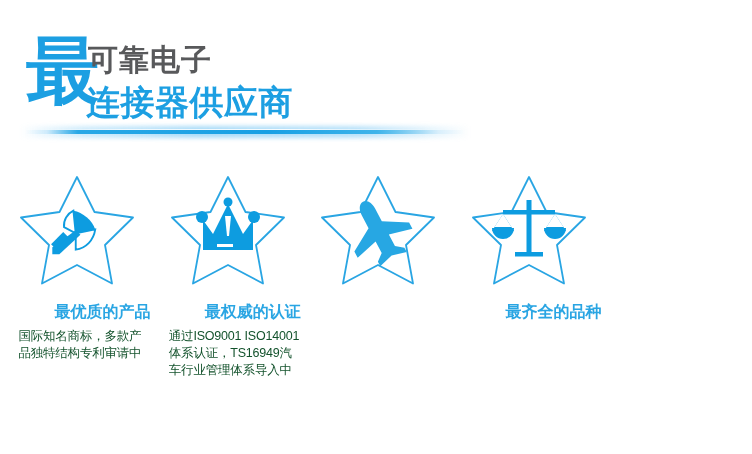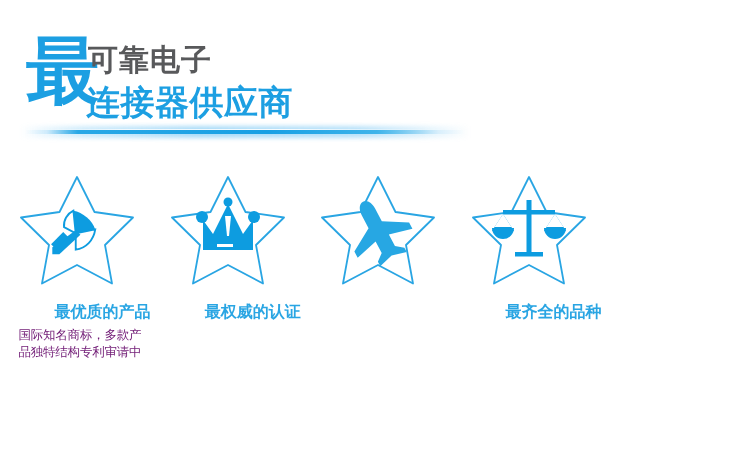--- a/index.html
+++ b/index.html
@@ -140,24 +140,24 @@
     font-family: "DejaVu Sans", sans-serif;
     font-weight: 700;
     font-size: 16px;
     line-height: 20px;
     color: #29A5E3;
     text-align: center;
     margin-top: 2px;
     white-space: nowrap;
   }
   .feature-desc {
-    font-family: Liberation Mono, monospace;
+    font-family: Liberation Sans, sans-serif;
     font-size: 12.5px;
     line-height: 17px;
-    color: #701a75;
+    color: #14532d;
     text-align: left;
     margin-top: 6px;
     width: 132px;
     letter-spacing: -0.2px;
   }
 </style>
 </head>
 <body>
 
 <div id="header">
@@ -204,20 +204,21 @@
           <path d="M48 52 L58 66 L73 36 L88 66 L98 52 L98 82 L48 82 Z"></path>
           <circle cx="47" cy="49" r="6"></circle>
           <circle cx="99" cy="49" r="6"></circle>
           <circle cx="73" cy="34" r="4.5"></circle>
           <rect x="62" y="76" width="16" height="3" fill="#FFFFFF"></rect>
           <path d="M70 48 L76 48 L74 68 L72 68 Z" fill="#FFFFFF"></path>
         </g>
       </svg>
     </div>
     <div class="feature-title">最权威的认证</div>
+    <div class="feature-desc">通过ISO9001 ISO14001体系认证，TS16949汽车行业管理体系导入中</div>
   </div>
 
   <div class="feature">
     <div class="star-box">
       <svg viewBox="0 0 146 132" xmlns="http://www.w3.org/2000/svg">
         <path d="M73 9 L90.5 44 L129 49.5 L101 77 L108 115.5 L73 97 L38 115.5 L45 77 L17 49.5 L55.5 44 Z" fill="none" stroke="#29A5E3" stroke-width="1.8" stroke-linejoin="round" stroke-linecap="round"></path>
         <g fill="#27A7E3" transform="translate(73,62) rotate(-28) translate(-73,-62)">
           <path d="M73 30 C77.5 30 80.5 35 80.5 42 L80.5 56 L104 70 L104 77 L80.5 71 L80.5 84 L88 90 L88 95
                    L73 91 L58 95 L58 90 L65.5 84 L65.5 71 L42 77 L42 70 L65.5 56 L65.5 42
                    C65.5 35 68.5 30 73 30 Z"></path>

